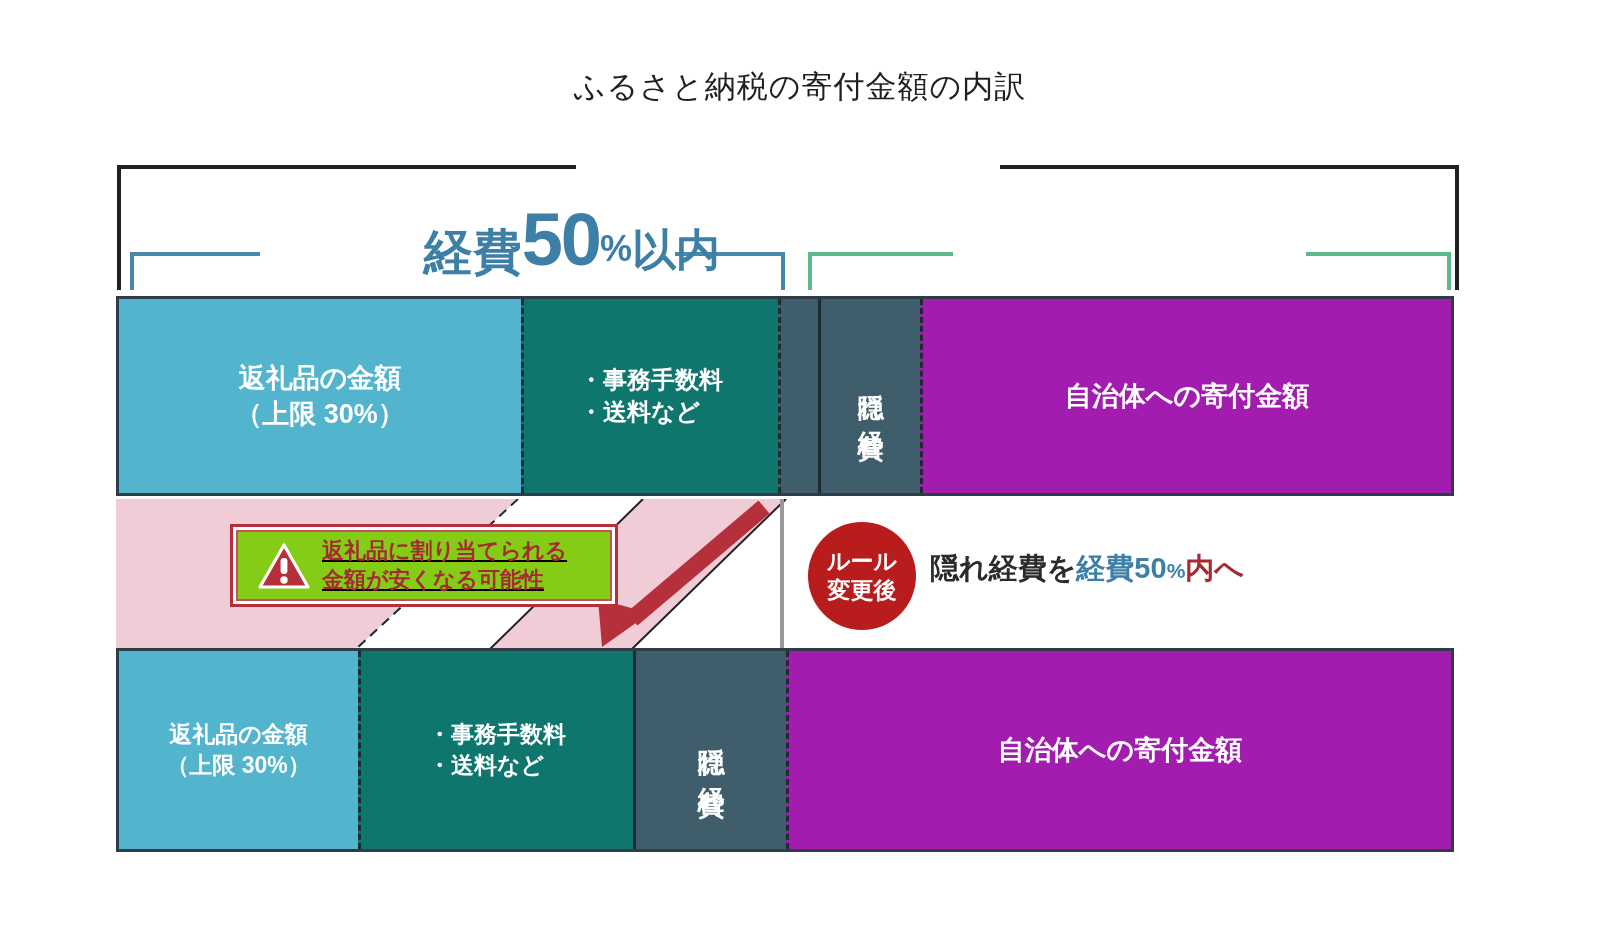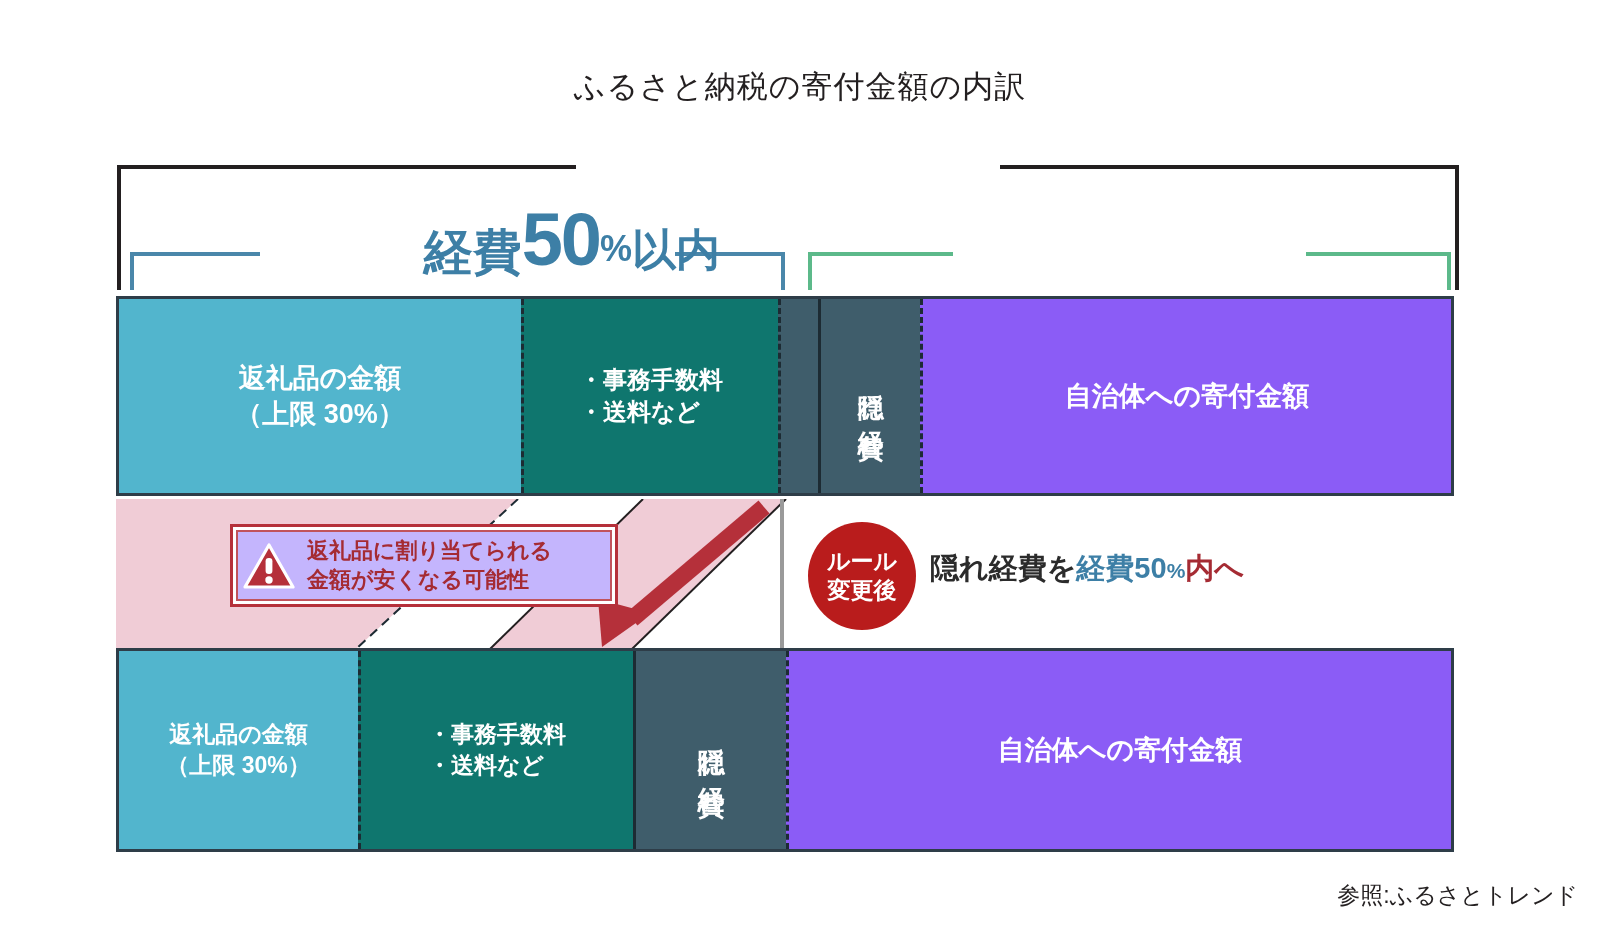--- a/index.html
+++ b/index.html
@@ -138,21 +138,21 @@
     display: flex;
     align-items: center;
     justify-content: center;
     color: #ffffff;
     font-weight: bold;
     box-sizing: border-box;
   }
   .seg-reward     { background: #52b5cd; }
   .seg-fees       { background: #0f766e; }
   .seg-hidden     { background: #3f5d6b; }
-  .seg-donation   { background: #8b5cf6; }
+  .seg-donation   { background: #a21caf; }
 
   .seg + .seg { border-left: 3px dashed #1d2b33; }
   .seg.solid-edge { border-left: 3px solid #1d2b33; }
 
   .seg-text {
     text-align: center;
     line-height: 1.35;
     white-space: pre-line;
   }
 
@@ -193,29 +193,30 @@
   }
   .mid-shapes { position: absolute; inset: 0; }
 
   
   .warn-box {
     position: absolute;
     left: 230px;
     top: 524px;
     width: 388px;
     height: 83px;
-    background: #c4b5fd;
+    background: #84cc16;
     border: 3px solid #b5303a;
     box-shadow: inset 0 0 0 3px #ffffff, inset 0 0 0 5px #c1535c;
     display: flex;
     align-items: center;
     gap: 12px;
-    padding: 0 10px;
+    padding: 0 25px;
     box-sizing: border-box;
     z-index: 6;
+    text-decoration: underline;
   }
   .warn-icon { flex: 0 0 auto; width: 52px; height: 48px; }
   .warn-text {
     color: #a52b33;
     font-weight: bold;
     font-size: 22px;
     line-height: 1.28;
     white-space: pre-line;
   }
 
@@ -358,15 +359,14 @@
 ・送料など</div>
     </div>
     <div class="seg seg-hidden solid-edge">
       <div class="seg-text vertical-text">隠れ経費</div>
     </div>
     <div class="seg seg-donation">
       <div class="seg-text">自治体への寄付金額</div>
     </div>
   </div>
 
-  <div class="footer-note">参照:ふるさとトレンド</div>
 
 </div>
 
 </body></html>

